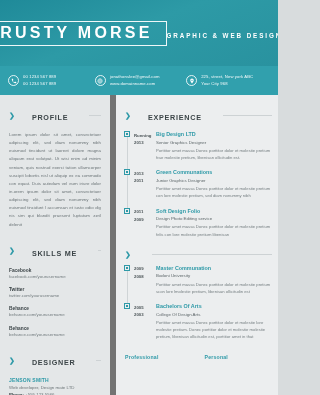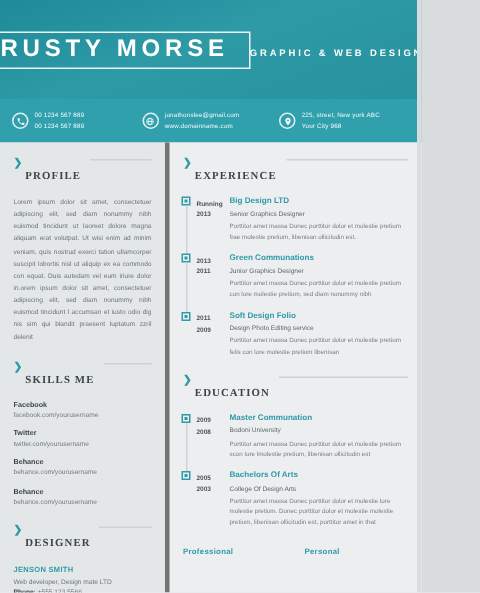--- a/index.html
+++ b/index.html
@@ -81,29 +81,28 @@
   }
   .col-left {
     width:110px;
     background:#e4e7e8;
     padding:11px 9px 0 9px;
   }
   .col-right {
     flex:1;
     background:#eceeef;
     padding:11px 9px 0 9px;
-    border-left:3px solid #737373;
+    border-left:6px solid #737373;
   }
 
   
   .sec {
-    display:flex; align-items:flex-start;
-    gap:2px;
+    display:flex; align-items:center;
+    gap:17px;
     margin-bottom:7px;
-    font-family:Liberation Serif, serif;
   }
   .sec-chev {
     color:#2f9aa8;
     font-size:7px;
     font-weight:bold;
     line-height:1;
     transform:translateY(-.5px);
   }
   .sec-title-wrap { display:inline-block; }
   .sec-title {
@@ -399,24 +398,20 @@
               <div class="tl-sub">Design Photo Editing service</div>
               <div class="tl-desc">Porttitor amet massa Donec porttitor dolor et molestie pretium felis con lore molestie pretium libenisan</div>
             </div>
           </div>
         </div>
       </div>
 
       <div class="block">
         <div class="sec">
           <span class="sec-chev">❯</span>
-          <span class="sec-title-wrap">
-            <span class="sec-title">EDUCATION</span>
-            <span class="sec-ul"></span>
-          </span>
           <span class="sec-rule"></span>
         </div>
 
         <div class="tl">
           <div class="tl-row">
             <div class="tl-marker">
               <span class="tl-dot"></span>
               <span class="tl-line"></span>
             </div>
             <div class="tl-years">

